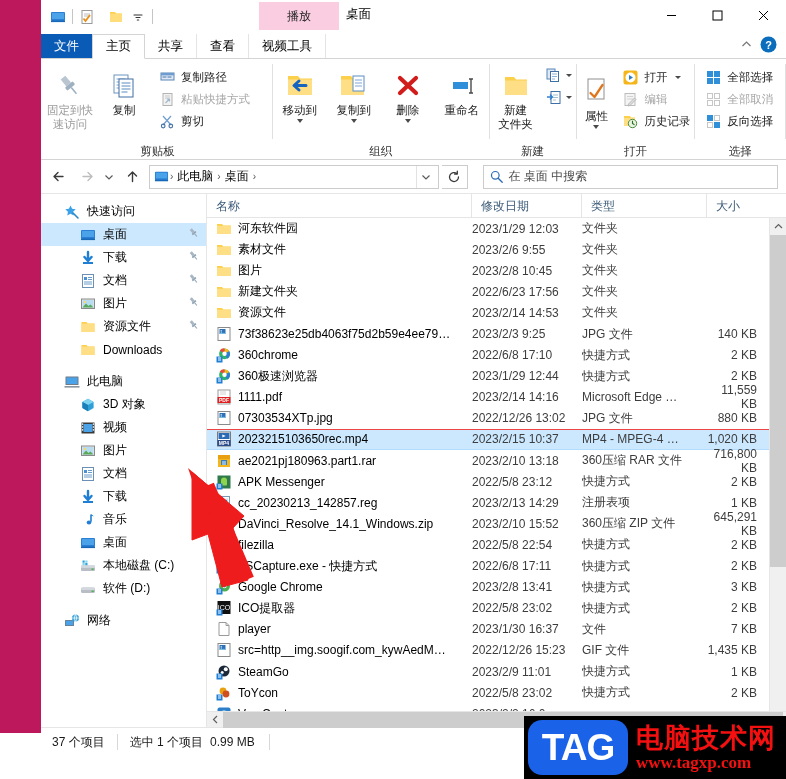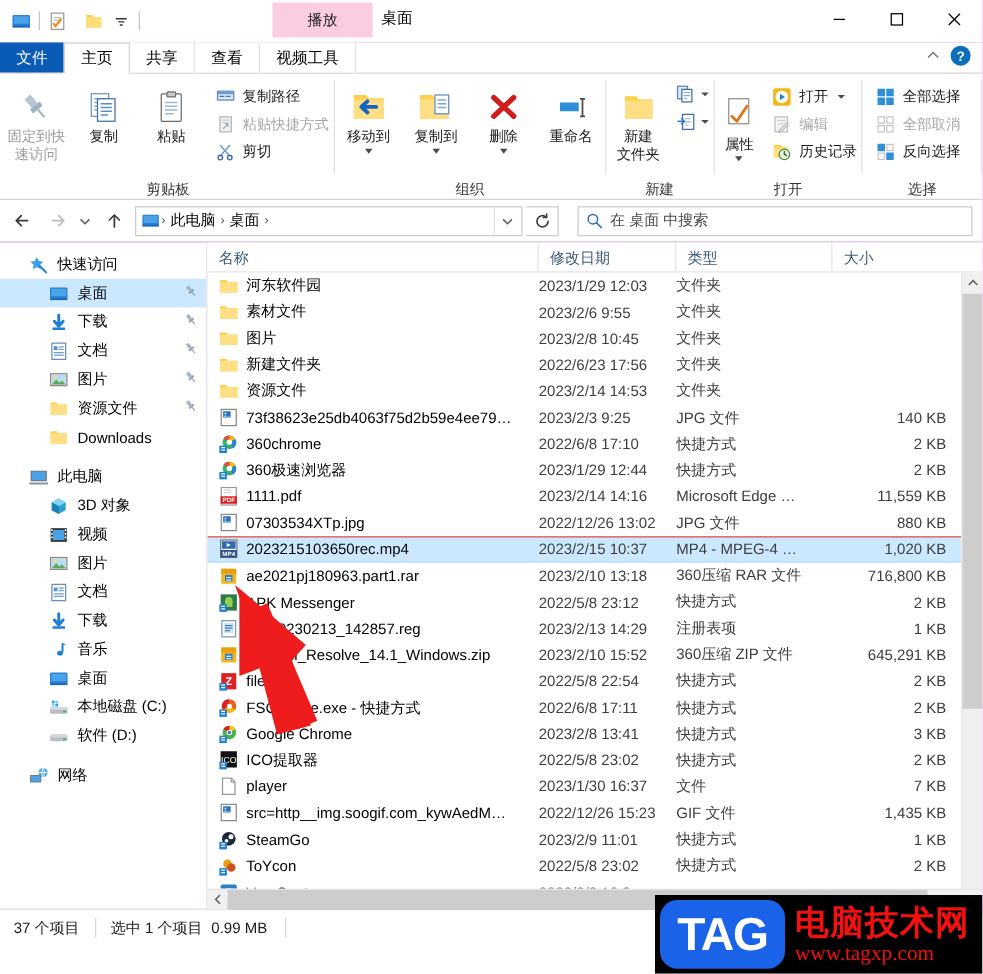--- a/index.html
+++ b/index.html
@@ -6,21 +6,21 @@
   html, body {
     margin: 0; padding: 0;
     width: 786px; height: 779px;
     overflow: hidden;
     background: #ffffff;
     font-family: "Liberation Sans", "DejaVu Sans", sans-serif;
     font-size: 12px;
     color: #000000;
     -webkit-font-smoothing: antialiased;
   }
-  #app { position: relative; width: 786px; height: 733px; background:#d946ef; }
+  #app { position: relative; width: 786px; height: 733px; background:#be185d;padding-left:41px; }
 
   
   .titlebar {
     position: relative; height: 34px; background: #ffffff;
     display: flex; align-items: flex-start;
   }
   .qat { display: flex; align-items: center; gap: 0px; padding: 5px 0 0 6px; height: 28px; }
   .qat-btn { width: 22px; height: 22px; display: flex; align-items: center; justify-content: center; }
   .qat-sep { width: 1px; height: 15px; background: #c5c5c5; margin: 0 3px; }
 
@@ -171,21 +171,21 @@
     background: #000; display: flex; align-items: center; overflow: hidden;
   }
   .wm-badge {
     width: 100px; height: 55px; margin-left: 4px; border-radius: 14px;
     background: #1a62e8; display: flex; align-items: center; justify-content: center;
     color: #fff; font-size: 37px; font-weight: bold; letter-spacing: -1px;
     font-family: "Liberation Sans", sans-serif;
   }
   .wm-right { margin-left: 8px; display:flex; flex-direction:column; justify-content:center; }
   .wm-cn { color: #f41010; font-size: 27px; font-weight: bold; letter-spacing: 1px; line-height: 30px; }
-  .wm-url { color: #f41010; font-size: 17px; font-weight: normal; line-height: 20px; font-family: "Liberation Serif", serif; }
+  .wm-url { color: #f41010; font-size: 17px; font-weight: bold; line-height: 20px; font-family: "Liberation Serif", serif; }
 
   
   .redarrow { position: absolute; left: 186px; top: 462px; pointer-events: none; }
 </style>
 </head>
 <body>
 
 <div id="app">
 
   <div class="titlebar">
@@ -286,30 +286,20 @@
         <div class="bigbtn">
           <div class="ic">
             <svg width="30" height="30" viewBox="0 0 30 30">
                 <rect x="5" y="4" width="14" height="18" fill="#fff" stroke="#6d94bf"></rect>
                 <path d="M7.5 8h9M7.5 11h9M7.5 14h9M7.5 17h6" stroke="#7fa8d4" stroke-width="1.1"></path>
                 <rect x="10" y="8" width="14" height="18" fill="#fff" stroke="#3f6fa5"></rect>
                 <path d="M12.5 12h9M12.5 15h9M12.5 18h9M12.5 21h6" stroke="#5b8ec4" stroke-width="1.1"></path>
               </svg>
           </div>
           <span>复制</span>
-        </div>
-        <div class="bigbtn">
-          <div class="ic">
-            <svg width="30" height="30" viewBox="0 0 30 30">
-                <rect x="7" y="4" width="16" height="22" rx="1" fill="#fff" stroke="#6b6b6b"></rect>
-                <rect x="11.5" y="2.5" width="7" height="4" rx="1" fill="#c9c9c9" stroke="#6b6b6b"></rect>
-                <path d="M10 11h10M10 14h10M10 17h10M10 20h7" stroke="#9db8d4" stroke-width="1.1"></path>
-              </svg>
-          </div>
-          <span>粘贴</span>
         </div>
         <div class="smallcol" style="margin-left:4px">
           <div class="smallbtn">
             <div class="ic">
               <svg width="15" height="15" viewBox="0 0 15 15">
                   <rect x="1" y="3" width="13" height="7" fill="#dfe9f5" stroke="#5a84b5"></rect>
                   <rect x="1" y="3" width="13" height="2.4" fill="#6f9cd0"></rect>
                   <path d="M2.5 7h4M7.5 7h4" stroke="#4a74a8" stroke-width="1"></path>
                 </svg>
             </div>

